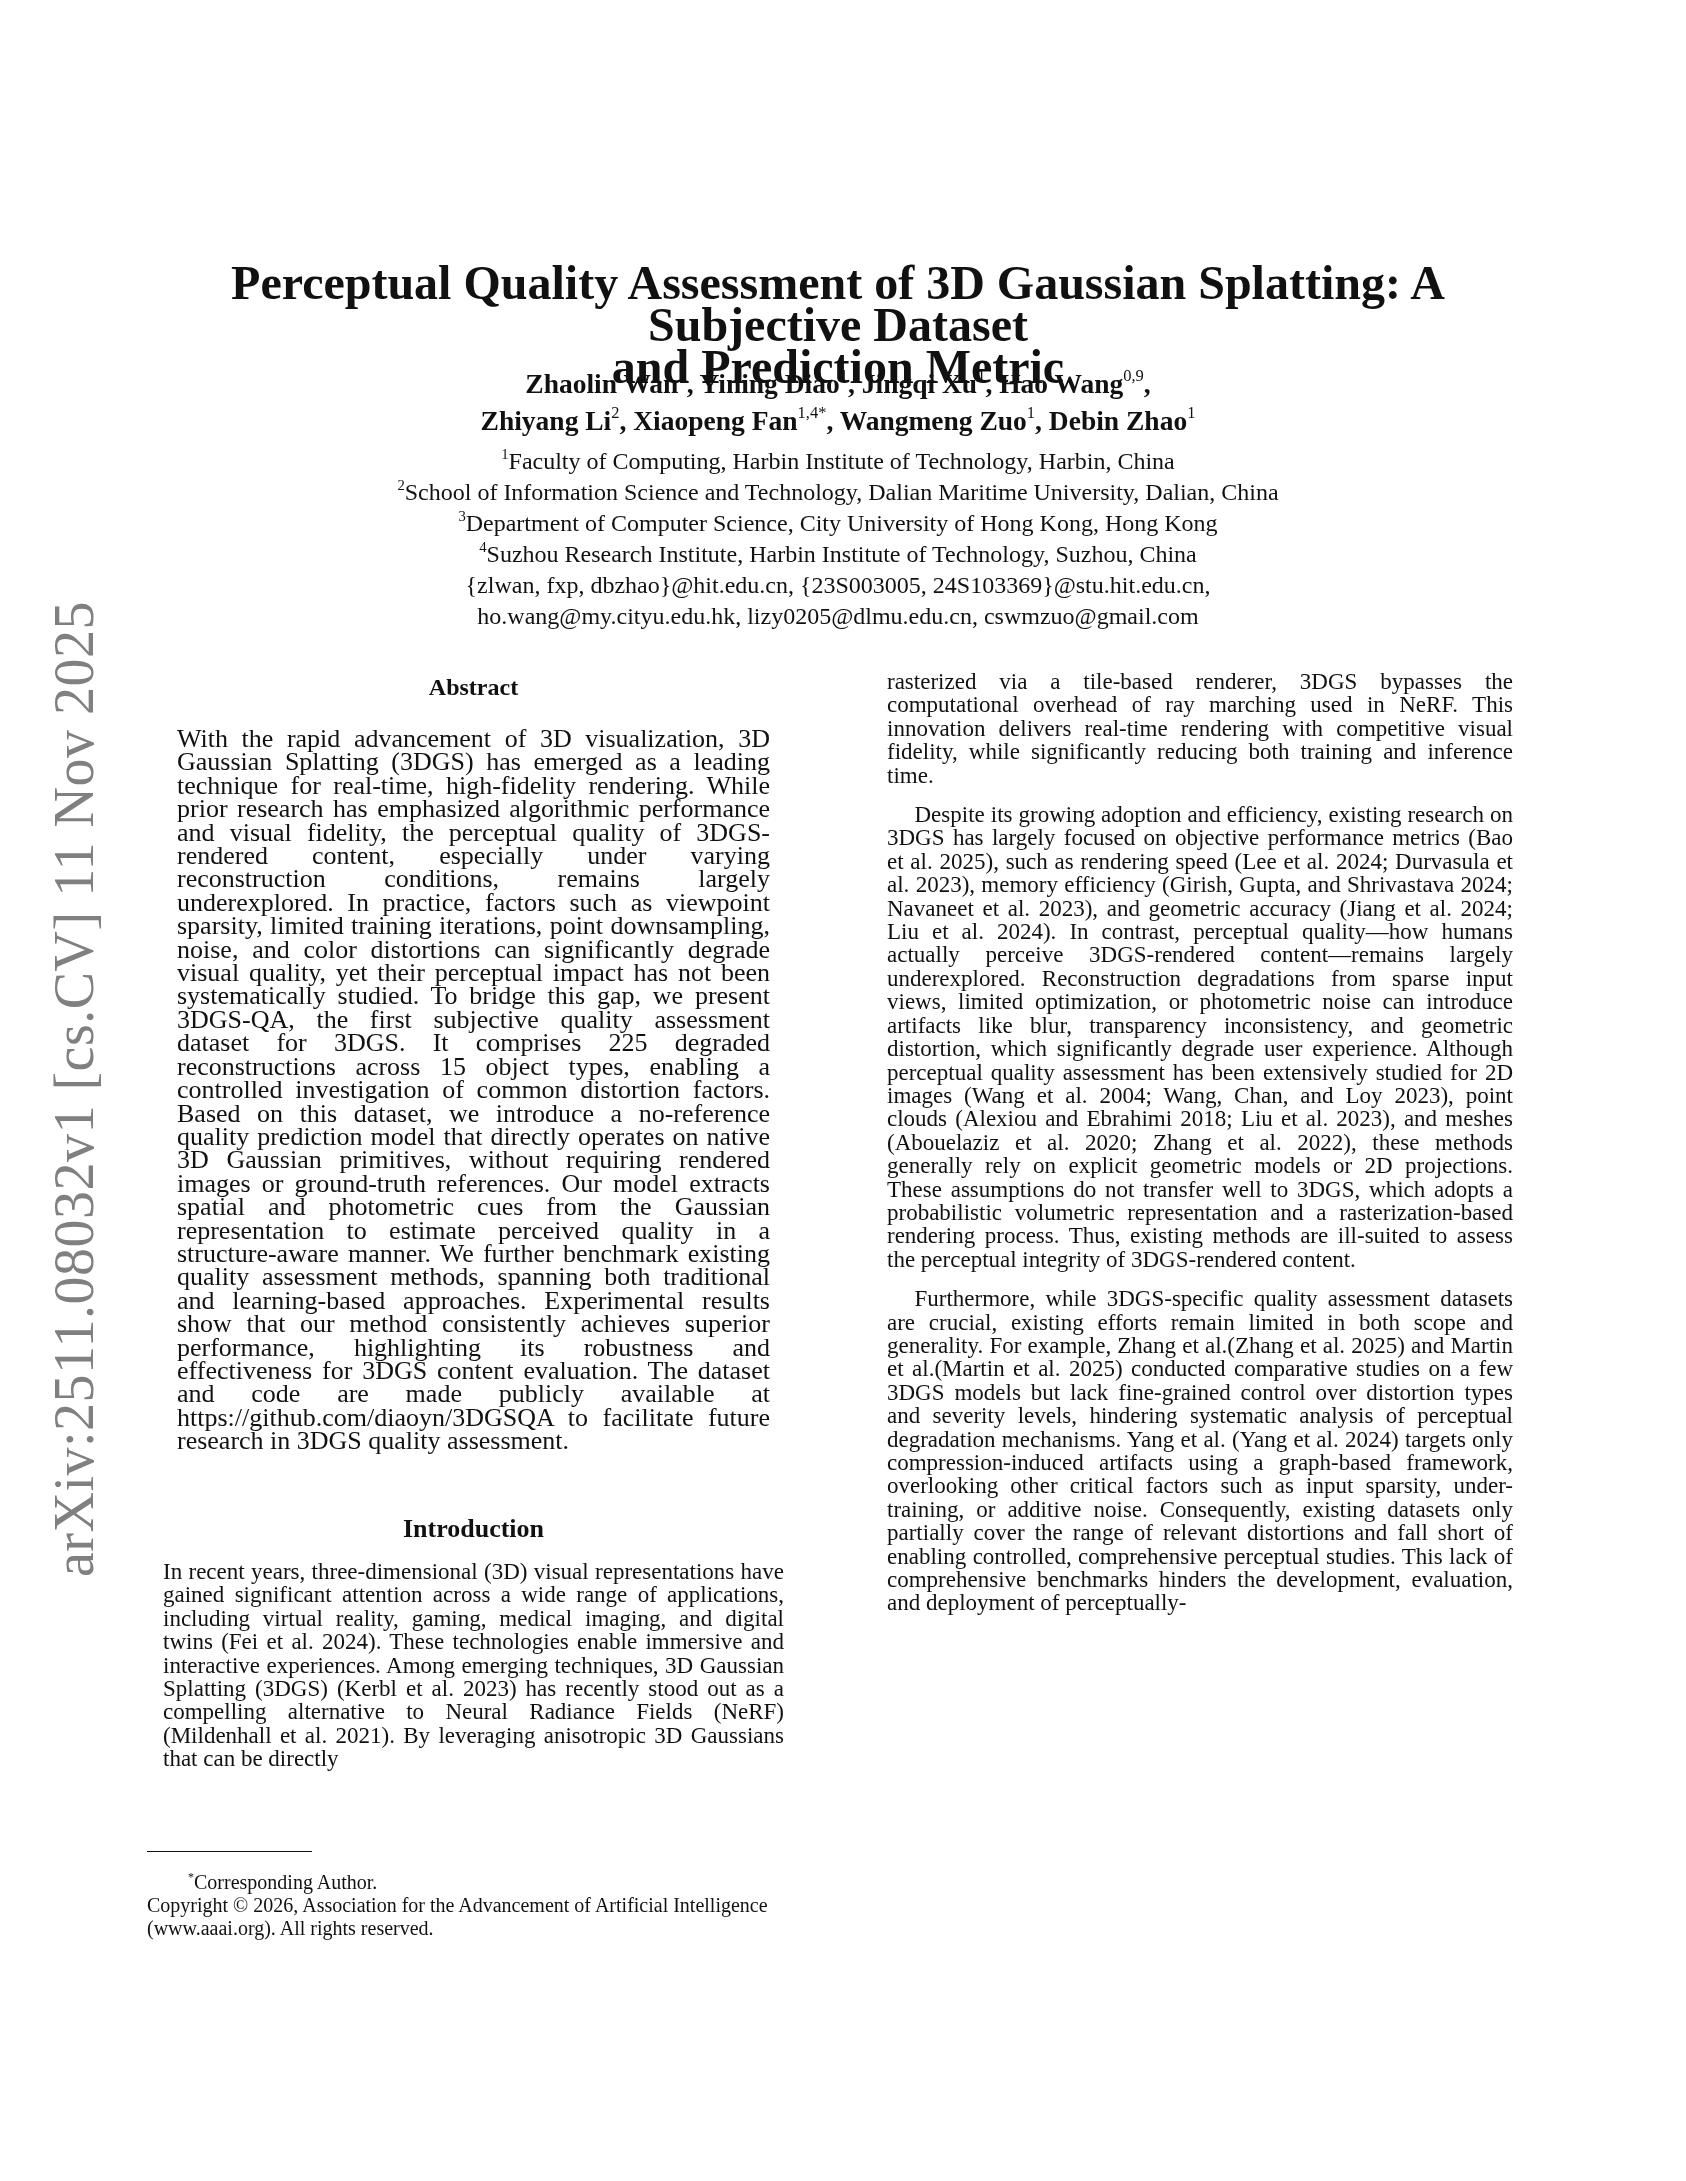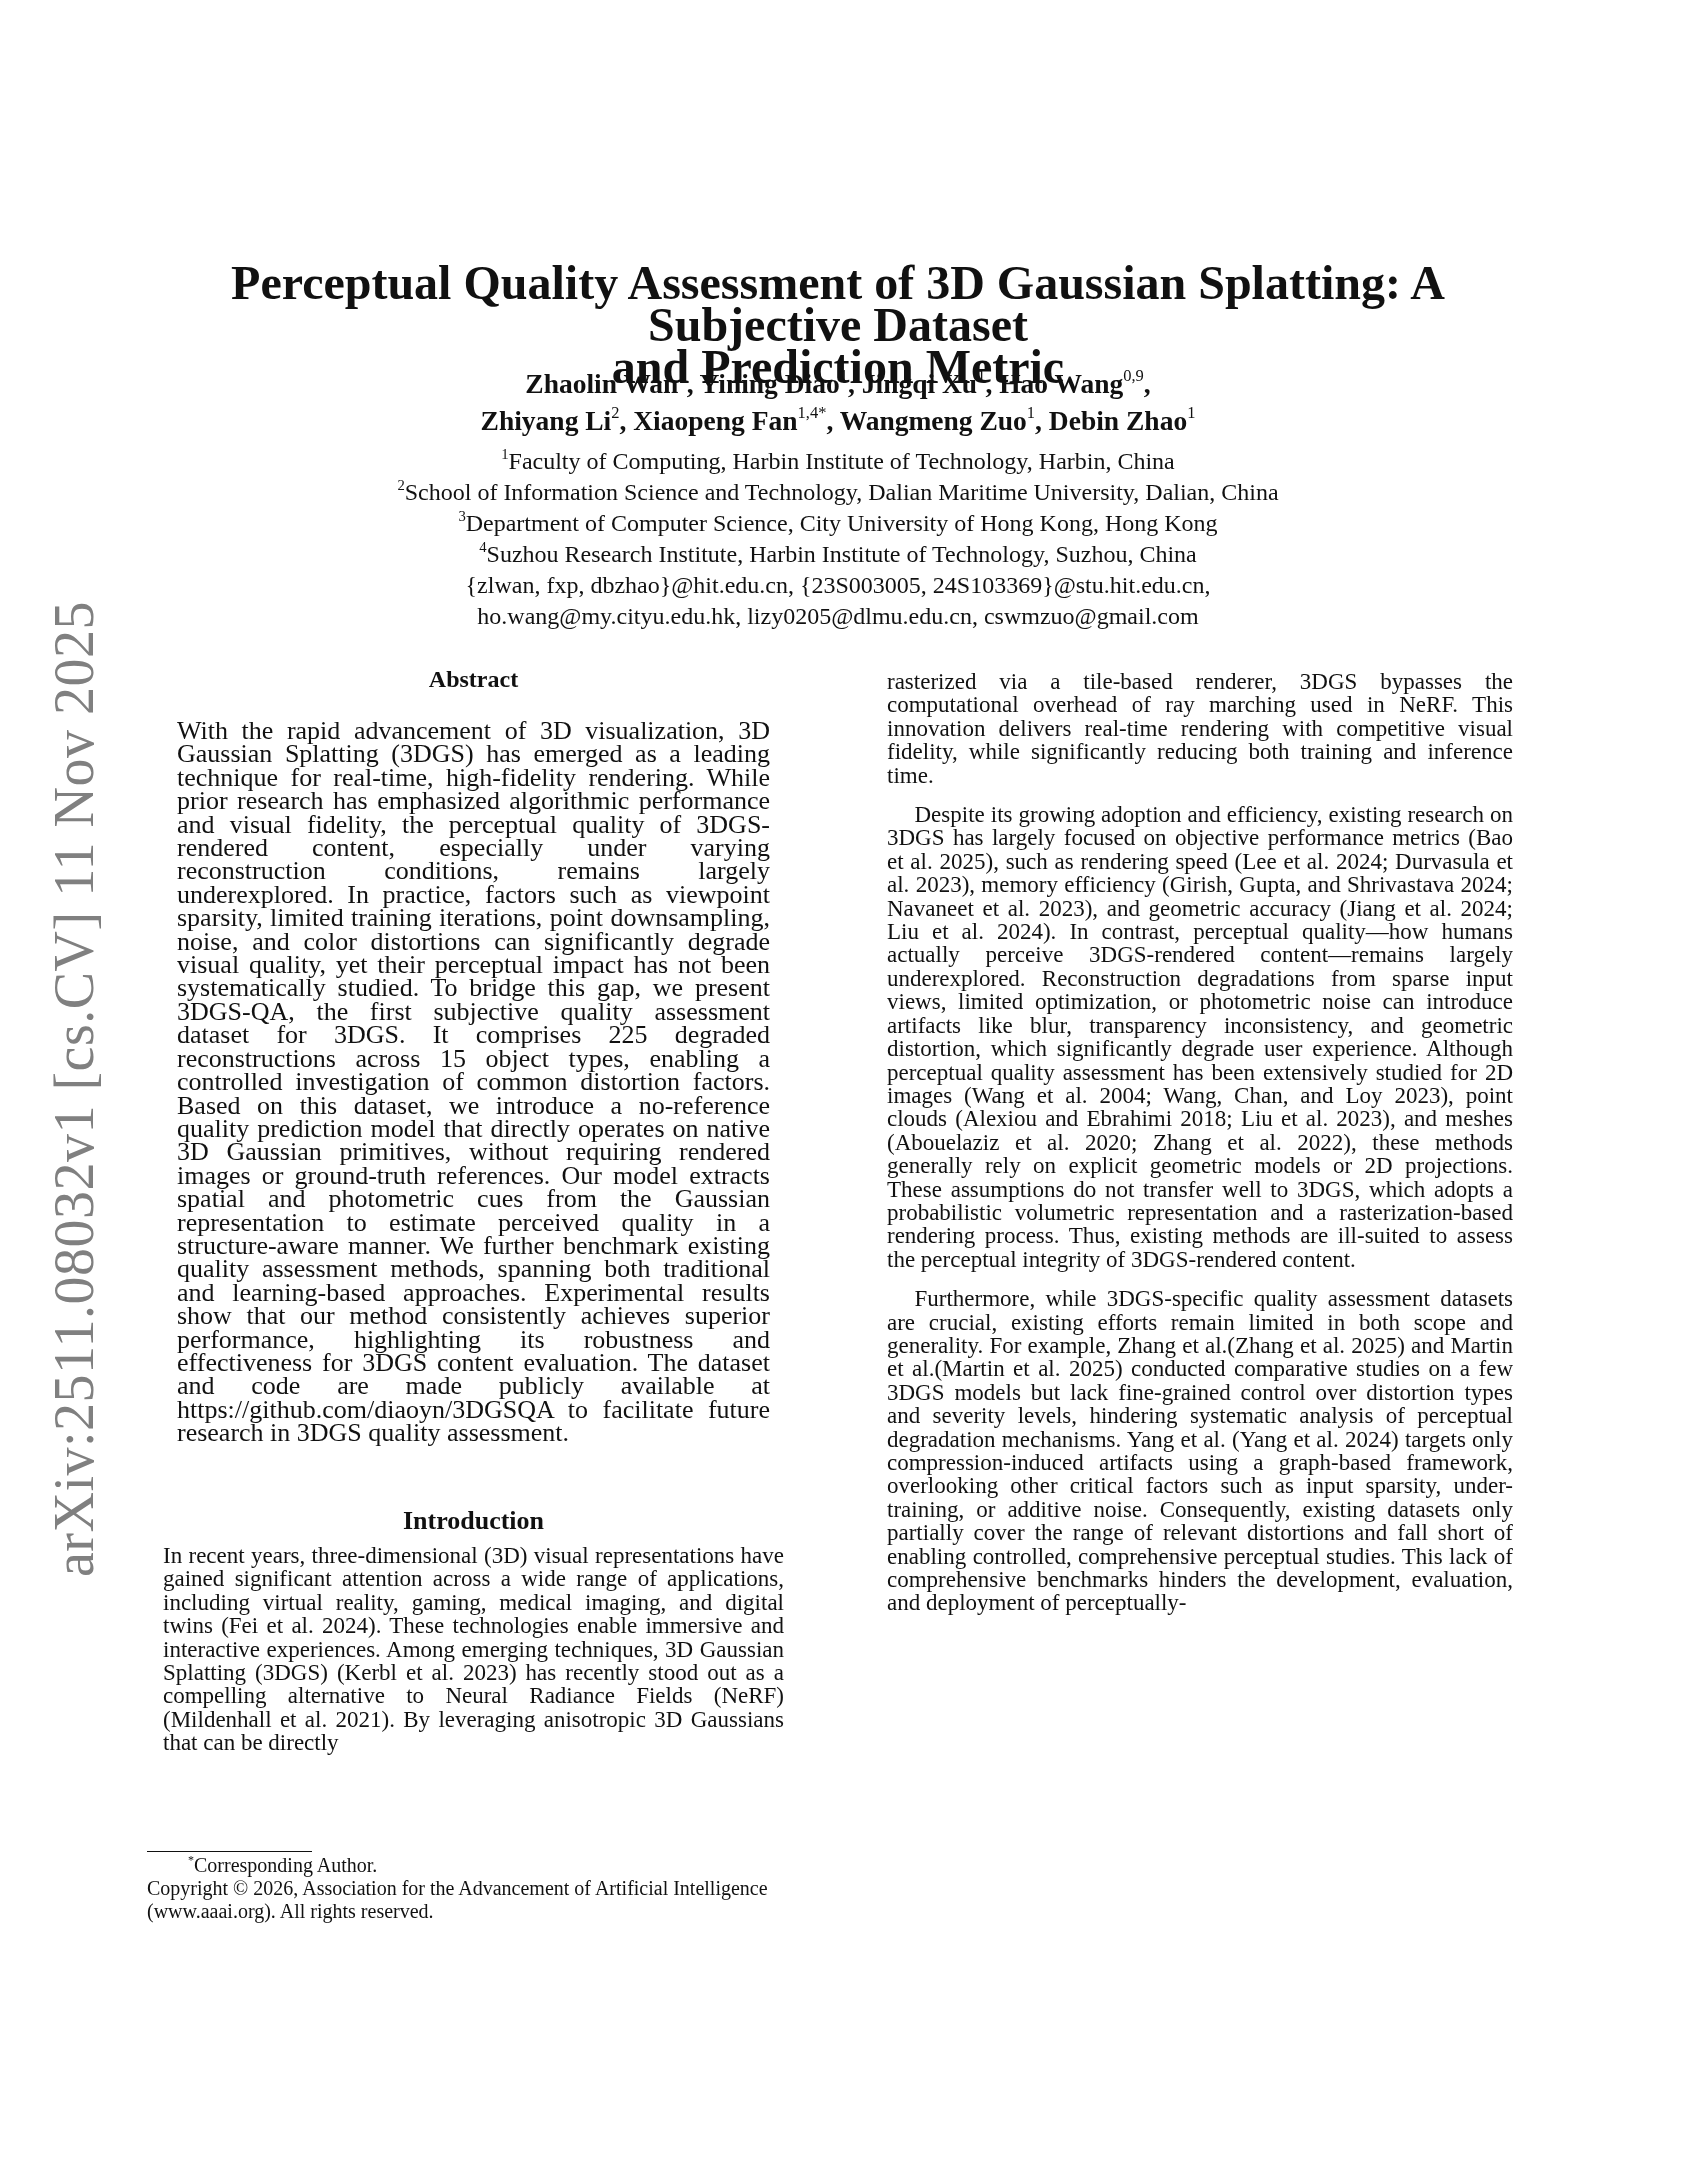--- a/index.html
+++ b/index.html
@@ -31,21 +31,21 @@
   .affils {
     position: absolute; left: 147px; width: 1382px; top: 446px;
     text-align: center; font-size: 24px; line-height: 31px;
   }
   .affils sup { font-size: 14.7px; vertical-align: 10px; line-height: 0; }
 
   .col-left { position: absolute; left: 147px; width: 653px; }
   .col-right { position: absolute; left: 871px; width: 658px; }
 
   .sec-head {
-    text-align: center; font-weight: bold; font-size: 26px; line-height: 31px; margin: 8px;
+    text-align: center; font-weight: bold; font-size: 26px; line-height: 31px; margin: 16px;
   }
   .abs-head { font-size: 24px; }
   .abstract-body {
     font-size: 26px; line-height: 23.4px; text-align: justify; margin: 0;
     padding: 0 30px 0 30px; hyphens: auto;
   }
   .body-text {
     font-size: 23px; line-height: 23.4px; text-align: justify; margin: 16px; hyphens: auto;
   }
   .indent { text-indent: 27.5px; }
@@ -92,21 +92,21 @@
     <p class="abstract-body" style="margin-top: 24px;">With the rapid advancement of 3D visualization, 3D Gaussian Splatting (3DGS) has emerged as a leading technique for real-time, high-fidelity rendering. While prior research has emphasized algorithmic performance and visual fidelity, the perceptual quality of 3DGS-rendered content, especially under varying reconstruction conditions, remains largely underexplored. In practice, factors such as viewpoint sparsity, limited training iterations, point downsampling, noise, and color distortions can significantly degrade visual quality, yet their perceptual impact has not been systematically studied. To bridge this gap, we present 3DGS-QA, the first subjective quality assessment dataset for 3DGS. It comprises 225 degraded reconstructions across 15 object types, enabling a controlled investigation of common distortion factors. Based on this dataset, we introduce a no-reference quality prediction model that directly operates on native 3D Gaussian primitives, without requiring rendered images or ground-truth references. Our model extracts spatial and photometric cues from the Gaussian representation to estimate perceived quality in a structure-aware manner. We further benchmark existing quality assessment methods, spanning both traditional and learning-based approaches. Experimental results show that our method consistently achieves superior performance, highlighting its robustness and effectiveness for 3DGS content evaluation. The dataset and code are made publicly available at https://github.com/diaoyn/3DGSQA to facilitate future research in 3DGS quality assessment.</p>
   </div>
 
   <div class="col-left" style="top: 1497px;">
     <h2 class="sec-head">Introduction</h2>
     <p class="body-text" style="margin-top: 6.4px;">In recent years, three-dimensional (3D) visual representations have gained significant attention across a wide range of applications, including virtual reality, gaming, medical imaging, and digital twins (Fei et al. 2024). These technologies enable immersive and interactive experiences. Among emerging techniques, 3D Gaussian Splatting (3DGS) (Kerbl et al. 2023) has recently stood out as a compelling alternative to Neural Radiance Fields (NeRF) (Mildenhall et al. 2021). By leveraging anisotropic 3D Gaussians that can be directly</p>
   </div>
 
   <div class="col-left" style="top: 1851px;">
     <div class="footrule"></div>
-    <p class="footnote fn-indent" style="margin-top: 2px;"><sup>*</sup><span>Corresponding Author.</span></p>
+    <p class="footnote fn-indent" style="margin-top: 19px;"><sup>*</sup><span>Corresponding Author.</span></p>
     <p class="footnote">Copyright © 2026, Association for the Advancement of Artificial Intelligence (www.aaai.org). All rights reserved.</p>
   </div>
 
   <div class="col-right" style="top: 654px;">
     <p class="body-text">rasterized via a tile-based renderer, 3DGS bypasses the computational overhead of ray marching used in NeRF. This innovation delivers real-time rendering with competitive visual fidelity, while significantly reducing both training and inference time.</p>
     <p class="body-text indent" style="margin-top: 4.6px;">Despite its growing adoption and efficiency, existing research on 3DGS has largely focused on objective performance metrics (Bao et al. 2025), such as rendering speed (Lee et al. 2024; Durvasula et al. 2023), memory efficiency (Girish, Gupta, and Shrivastava 2024; Navaneet et al. 2023), and geometric accuracy (Jiang et al. 2024; Liu et al. 2024). In contrast, perceptual quality—how humans actually perceive 3DGS-rendered content—remains largely underexplored. Reconstruction degradations from sparse input views, limited optimization, or photometric noise can introduce artifacts like blur, transparency inconsistency, and geometric distortion, which significantly degrade user experience. Although perceptual quality assessment has been extensively studied for 2D images (Wang et al. 2004; Wang, Chan, and Loy 2023), point clouds (Alexiou and Ebrahimi 2018; Liu et al. 2023), and meshes (Abouelaziz et al. 2020; Zhang et al. 2022), these methods generally rely on explicit geometric models or 2D projections. These assumptions do not transfer well to 3DGS, which adopts a probabilistic volumetric representation and a rasterization-based rendering process. Thus, existing methods are ill-suited to assess the perceptual integrity of 3DGS-rendered content.</p>
     <p class="body-text indent" style="margin-top: 4.6px;">Furthermore, while 3DGS-specific quality assessment datasets are crucial, existing efforts remain limited in both scope and generality. For example, Zhang et al.(Zhang et al. 2025) and Martin et al.(Martin et al. 2025) conducted comparative studies on a few 3DGS models but lack fine-grained control over distortion types and severity levels, hindering systematic analysis of perceptual degradation mechanisms. Yang et al. (Yang et al. 2024) targets only compression-induced artifacts using a graph-based framework, overlooking other critical factors such as input sparsity, under-training, or additive noise. Consequently, existing datasets only partially cover the range of relevant distortions and fall short of enabling controlled, comprehensive perceptual studies. This lack of comprehensive benchmarks hinders the development, evaluation, and deployment of perceptually-</p>
   </div>
 
 </div>

